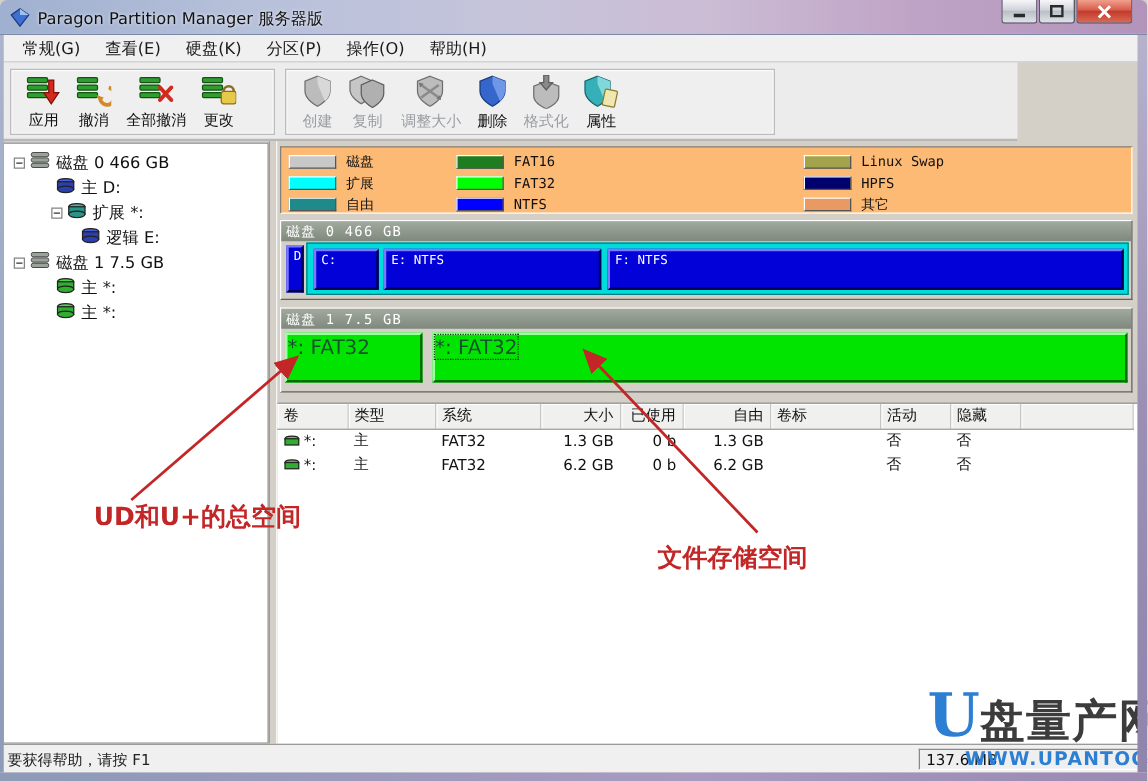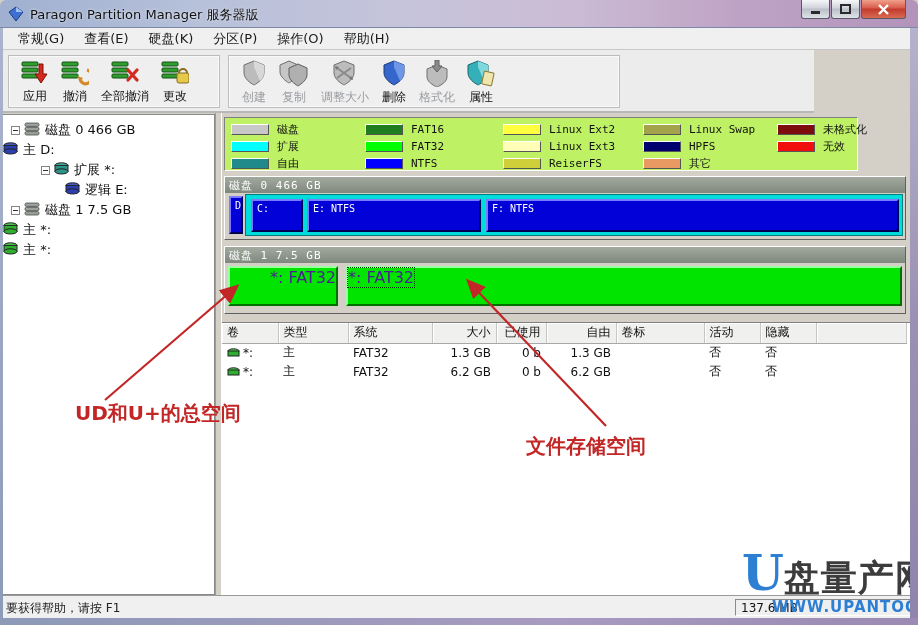--- a/index.html
+++ b/index.html
@@ -31,31 +31,31 @@
   .tbtn { display:flex; flex-direction:column; align-items:center; justify-content:flex-start; height:46px; padding:1px 6px; }
   .tbtn .ticon { height:28px; display:flex; align-items:center; justify-content:center; }
   .tbtn .tlabel { font-size:12px; color:#111; margin-top:2px; white-space:nowrap; }
   .tbtn.disabled .tlabel { color:#9a9da1; }
 
   
   .treepanel { position:absolute; left:2px; top:114px; width:213px; height:481px; background:#fff;
     border:1px solid #8a8a8a; overflow:hidden; }
   .trow { height:20px; display:flex; align-items:center; font-size:13px; color:#111; white-space:nowrap; }
   .trow:first-child { margin-top:5px; }
-  .t0{padding-left:8px}.t1{padding-left:38px}.t1n{}.t2{padding-left:62px}
+  .t0{padding-left:8px}.t1{padding-left:38px}.t1n{padding-left:42px}.t2{padding-left:62px}
   .expander { width:9px; height:9px; border:1px solid #848484; background:#fff; position:relative; margin-right:4px; flex:none; }
   .expander::after { content:""; position:absolute; left:1px; top:3px; width:5px; height:1px; background:#333; }
   .ticn { margin-right:5px; flex:none; }
 
   .splitter { position:absolute; left:215px; top:113px; width:7px; height:482px; background:#d4d0c8; border-left:1px solid #9a9a9a; border-right:1px solid #fff; }
 
   .rightpane { position:absolute; left:222px; top:113px; width:688px; height:482px; background:#d4d0c8; }
 
   
-  .legendbox { position:absolute; left:2px; top:4px; width:634px; height:54px; background:#bef264;
+  .legendbox { position:absolute; left:2px; top:4px; width:682px; height:54px; background:#fdba74;
     border-top:1px solid #808080; border-left:1px solid #808080; border-right:1px solid #fff; border-bottom:1px solid #fff; }
   .lcol { position:absolute; top:3px; }
   .lrow { display:flex; align-items:center; height:16px; margin-bottom:1px; }
   .sw { width:38px; height:11px; border-top:1px solid #fff; border-left:1px solid #fff; border-right:1px solid #555; border-bottom:1px solid #555; margin-right:8px; flex:none; }
   .llabel { font-size:11px; font-family:"DejaVu Sans Mono","Liberation Mono",monospace; color:#111; white-space:nowrap; }
   .sw-disk{background:#c8c8c8}.sw-ext{background:#00ffff}.sw-free{background:#208989}
   .sw-fat16{background:#1e7d1e}.sw-fat32{background:#00ff00}.sw-ntfs{background:#0000ff}
   .sw-ext2{background:#ffff40}.sw-ext3{background:#ffffb8}.sw-reiser{background:#cfcf3a}
   .sw-swap{background:#a3a34b}.sw-hpfs{background:#00006e}.sw-other{background:#e99a62}
   .sw-unfmt{background:#7d0d0d}.sw-invalid{background:#f20d0d}
@@ -64,21 +64,21 @@
   .diskpanel { position:absolute; left:2px; width:682px; background:#d4d0c8;
     border-top:1px solid #fff; border-left:1px solid #fff; border-right:1px solid #606060; border-bottom:1px solid #606060; }
   .dp0 { top:63px; height:64px; } .dp1 { top:133px; height:68px; }
   .diskheader { height:16px; background:linear-gradient(#a2aaa0,#7f887c); color:#fff; font-size:11px;
     font-family:"DejaVu Sans Mono","Liberation Mono",monospace; padding:1px 0 0 4px; letter-spacing:1px; }
   .barzone { position:relative; width:100%; }
   .part { position:absolute; border-top:2px solid #7a7aff; border-left:2px solid #7a7aff; border-right:2px solid #000050; border-bottom:2px solid #000050; background:#0202d8; color:#fff; }
   .part .plabel { font-size:10px; font-family:"DejaVu Sans Mono","Liberation Mono",monospace; padding:2px 0 0 4px; white-space:nowrap; overflow:hidden; }
   .extended { position:absolute; background:#00dcdc; border:1px solid #007d7d; }
   .gpart { position:absolute; background:#00e400; border-top:2px solid #9cffa0; border-left:2px solid #9cffa0; border-right:2px solid #006e00; border-bottom:2px solid #006e00; color:#032; }
-  .gpart .plabel { color:#4c1d95;text-align:right; }
+  .gpart .plabel { color:#14532d; }
   .plabel.focused { outline:1px dotted #033903; outline-offset:0; display:inline-block; }
 
   
   .volspace { position:absolute; left:0; top:209px; width:688px; height:273px; background:#fff; border-top:1px solid #808080; }
   table.voltab { border-collapse:collapse; table-layout:fixed; width:684px; font-size:12px; }
   .voltab th { height:20px; background:#f0f0ee; font-weight:normal; text-align:left; padding:0 5px;
     border-right:1px solid #c6c6c6; border-bottom:1px solid #a8a8a8; box-shadow:inset 1px 1px 0 #fff; font-size:12px; color:#111; white-space:nowrap; overflow:hidden;}
   .voltab td { height:19px; padding:0 5px; color:#111; white-space:nowrap; overflow:hidden; }
   .num { text-align:right; }
   .voltab th.num { text-align:right; }
@@ -355,56 +355,32 @@
           </div>
         <div class="lrow">
             <span class="sw sw-fat32"></span>
             <span class="llabel">FAT32</span>
           </div>
         <div class="lrow">
             <span class="sw sw-ntfs"></span>
             <span class="llabel">NTFS</span>
           </div>
       </div>
-      <div class="lcol" style="left:278px;">
-        <div class="lrow">
-            <span class="sw sw-ext2"></span>
-            <span class="llabel">Linux Ext2</span>
-          </div>
-        <div class="lrow">
-            <span class="sw sw-ext3"></span>
-            <span class="llabel">Linux Ext3</span>
-          </div>
-        <div class="lrow">
-            <span class="sw sw-reiser"></span>
-            <span class="llabel">ReiserFS</span>
-          </div>
-      </div>
       <div class="lcol" style="left:418px;">
         <div class="lrow">
             <span class="sw sw-swap"></span>
             <span class="llabel">Linux Swap</span>
           </div>
         <div class="lrow">
             <span class="sw sw-hpfs"></span>
             <span class="llabel">HPFS</span>
           </div>
         <div class="lrow">
             <span class="sw sw-other"></span>
             <span class="llabel">其它</span>
-          </div>
-      </div>
-      <div class="lcol" style="left:552px;">
-        <div class="lrow">
-            <span class="sw sw-unfmt"></span>
-            <span class="llabel">未格式化</span>
-          </div>
-        <div class="lrow">
-            <span class="sw sw-invalid"></span>
-            <span class="llabel">无效</span>
           </div>
       </div>
     </div>
 
     <div class="diskpanel dp0">
       <div class="diskheader">磁盘 0 466 GB</div>
       <div class="barzone" style="height:46px;">
         <div class="part" style="left:4px; top:3px; width:14px; height:38px;">
           <div class="plabel">D:</div>
         </div>

